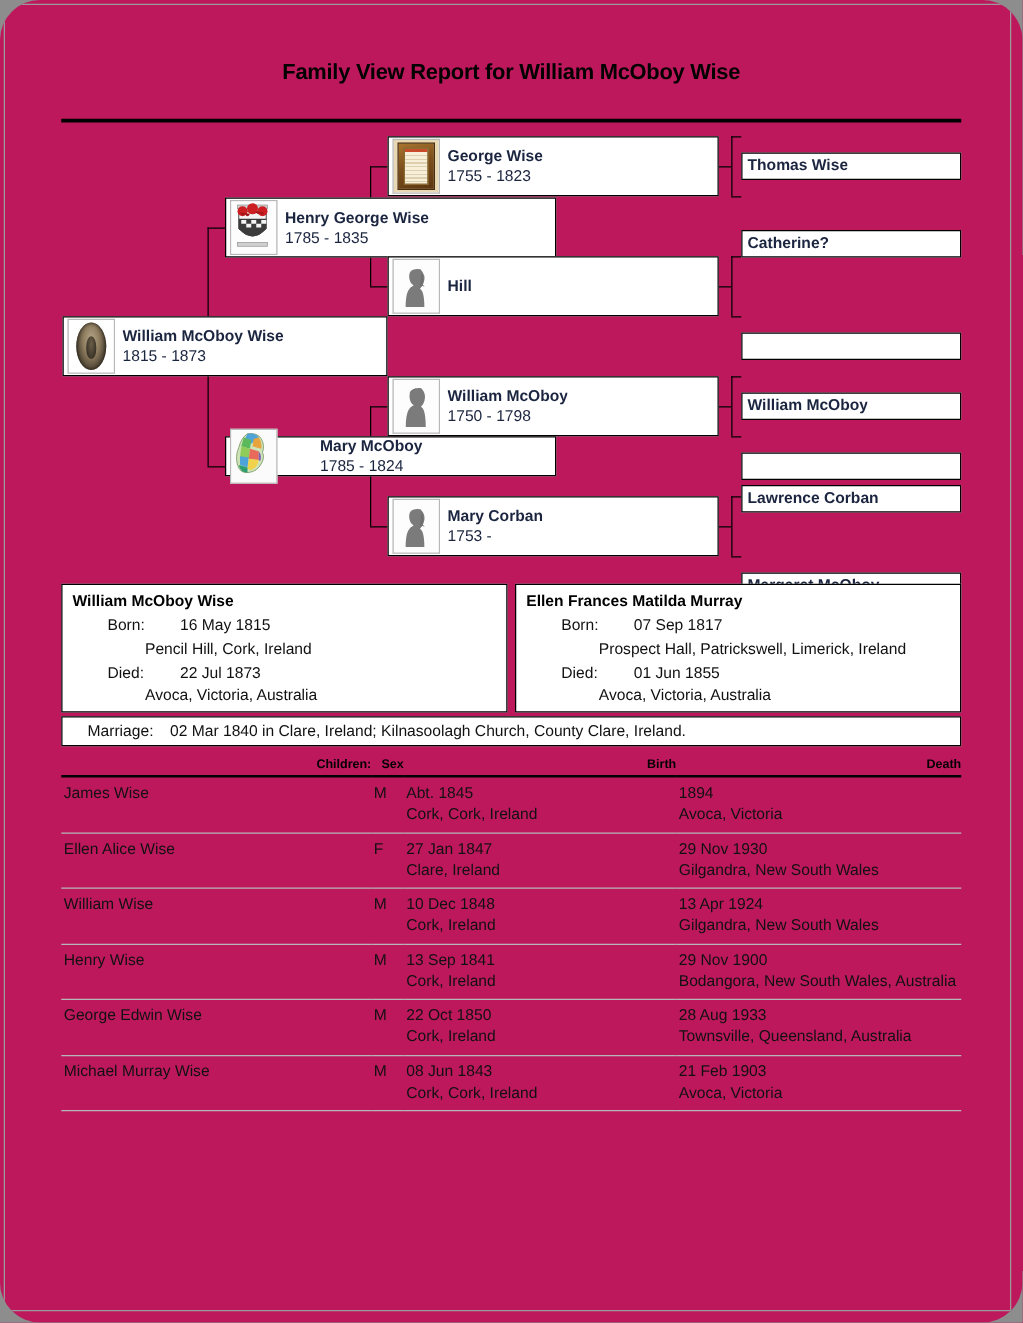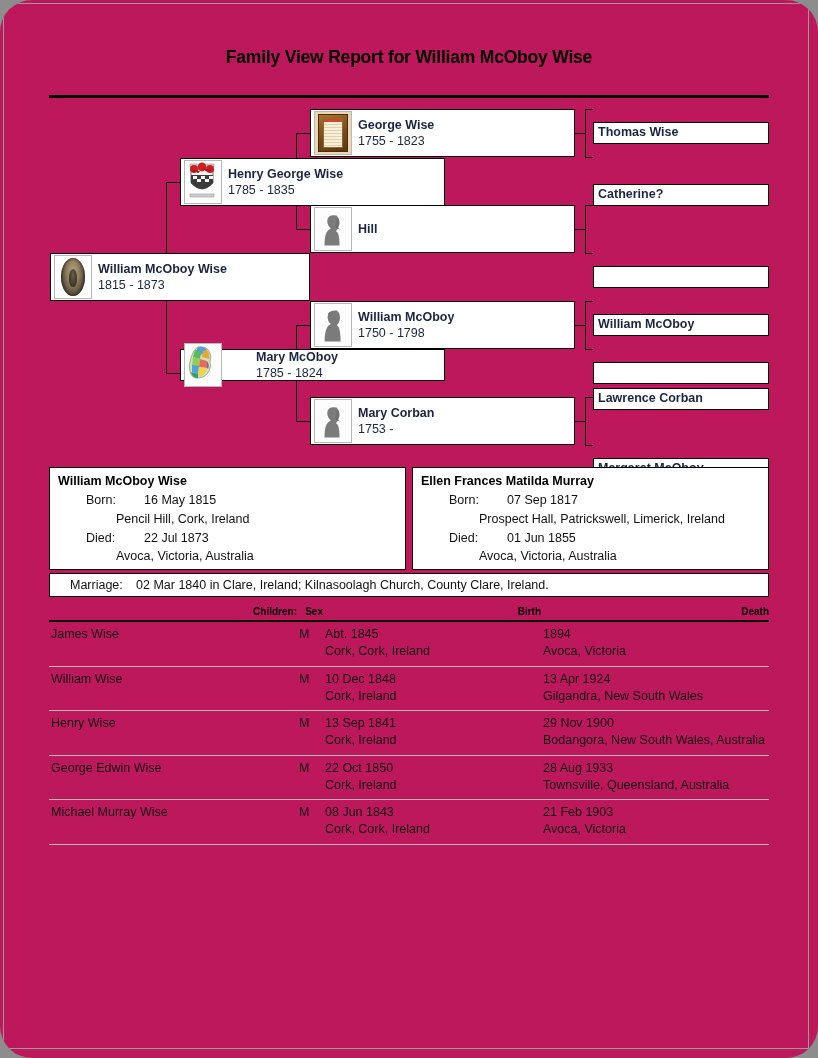--- a/index.html
+++ b/index.html
@@ -488,20 +488,32 @@
             <td>
               <span class="sub">Abt. 1845</span>
               <span class="sub">Cork, Cork, Ireland</span>
             </td>
             <td>
               <span class="sub">1894</span>
               <span class="sub">Avoca, Victoria</span>
             </td>
           </tr>
           <tr>
+            <td>Ellen Alice Wise</td>
+            <td class="c-sex">F</td>
+            <td>
+              <span class="sub">27 Jan 1847</span>
+              <span class="sub">Clare, Ireland</span>
+            </td>
+            <td>
+              <span class="sub">29 Nov 1930</span>
+              <span class="sub">Gilgandra, New South Wales</span>
+            </td>
+          </tr>
+          <tr>
             <td>William Wise</td>
             <td class="c-sex">M</td>
             <td>
               <span class="sub">10 Dec 1848</span>
               <span class="sub">Cork, Ireland</span>
             </td>
             <td>
               <span class="sub">13 Apr 1924</span>
               <span class="sub">Gilgandra, New South Wales</span>
             </td>

